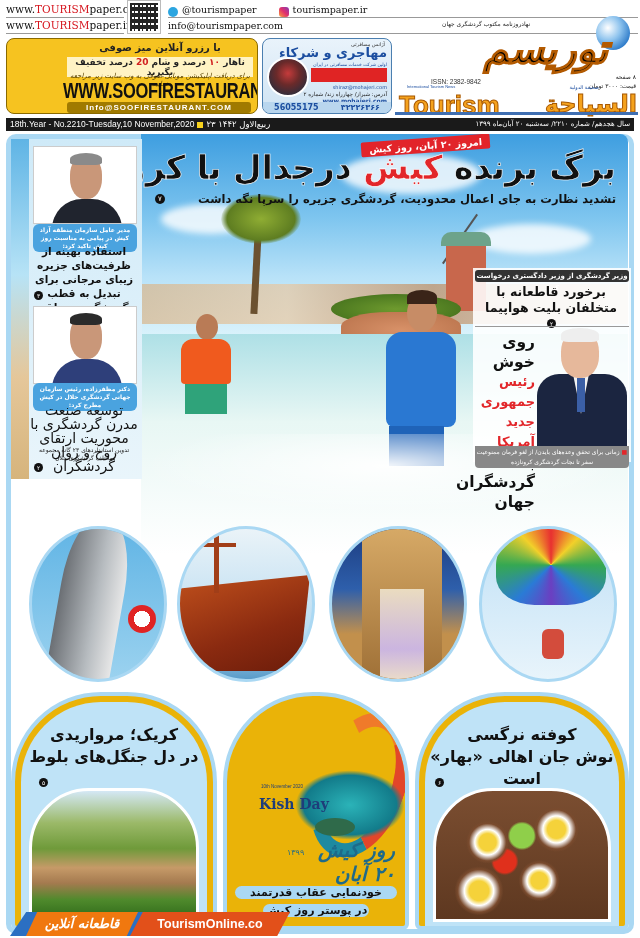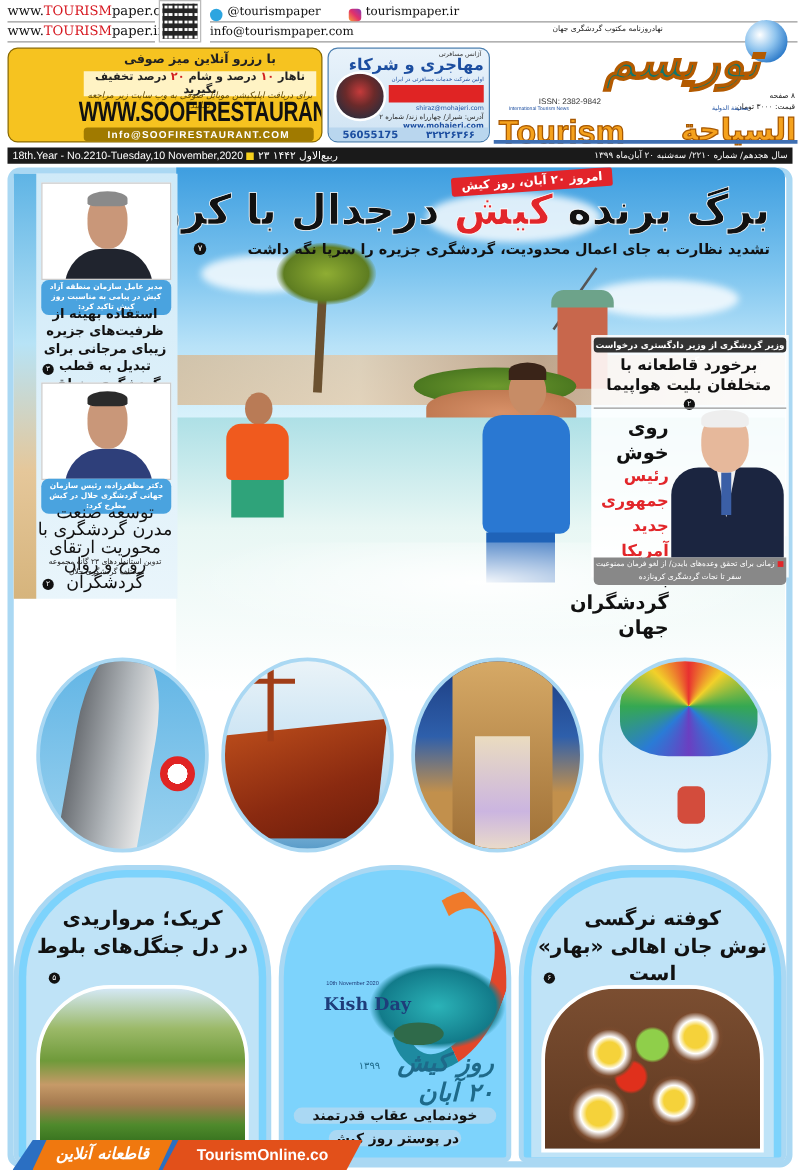--- a/index.html
+++ b/index.html
@@ -39,21 +39,21 @@
   .ad-mohajeri .red { position: absolute; right: 4px; top: 29px; width: 76px; height: 14px; background: #e02424; }
   .ad-mohajeri .photo { position: absolute; left: 4px; top: 18px; width: 42px; height: 40px; border-radius: 50%; background: radial-gradient(circle at 50% 40%, #c53b3b 0%, #6b2a2a 40%, #2d2d3c 80%); border: 2px solid #fff; }
   .ad-mohajeri .email { position: absolute; right: 4px; top: 45px; font-size: 5px; color: #1c4ea0; direction: ltr; }
   .ad-mohajeri .addr { position: absolute; right: 4px; top: 52px; font-size: 5.5px; color: #222; }
   .ad-mohajeri .web { position: absolute; right: 4px; top: 58px; font-size: 6px; font-weight: bold; color: #1c4ea0; direction: ltr; }
   .ad-mohajeri .phones { position: absolute; left: 0; right: 0; bottom: 0; height: 11px; background: #b9d6ee; font-size: 8px; font-weight: bold; color: #1c4ea0; display: flex; justify-content: space-around; align-items: center; direction: ltr; }
 
   
   .masthead { position: absolute; left: 395px; top: 14px; width: 245px; height: 100px; }
   .logo-fa { position: absolute; right: 6px; top: 2px; height: 58px; width: 230px; }
-  .logo-fa .word { position: absolute; right: 26px; top: 10px; font-size: 40px; font-weight: bold; color: #0f766e; -webkit-text-stroke: 1.5px #b35a00; font-style: italic; direction: rtl; letter-spacing: -2px; }
+  .logo-fa .word { position: absolute; right: 26px; top: 10px; font-size: 40px; font-weight: bold; color: #000000; -webkit-text-stroke: 1.5px #b35a00; font-style: italic; direction: rtl; letter-spacing: -2px; }
   .logo-fa .globe { position: absolute; right: 4px; top: 0; width: 34px; height: 34px; border-radius: 50%; background: radial-gradient(circle at 35% 35%, #ffffff, #8fc4ee 40%, #2474c6 80%); }
   .logo-fa .tag { position: absolute; left: 38px; top: 4px; font-size: 6px; color: #222; direction: rtl; }
   .issn { position: absolute; left: 36px; top: 64px; font-size: 6.5px; color: #333; font-family: "Liberation Sans", sans-serif; }
   .price { position: absolute; right: 4px; top: 58px; font-size: 6px; color: #222; direction: rtl; text-align: right; line-height: 9px; }
   .logo-en { position: absolute; left: 4px; top: 78px; width: 240px; height: 26px; }
   .logo-en .tourism { position: absolute; left: 0; top: 0; font-family: "Liberation Sans", sans-serif; font-size: 26px; font-weight: bold; color: #f5a21d; -webkit-text-stroke: 1px #a85800; line-height: 26px; }
   .logo-en .arabic { position: absolute; right: 2px; top: -2px; font-size: 24px; font-weight: bold; color: #f5a21d; -webkit-text-stroke: 1px #a85800; direction: rtl; }
   .logo-en .small-lbl { position: absolute; left: 8px; top: -8px; font-size: 4px; color: #1c4ea0; font-family: "Liberation Sans", sans-serif; }
   .logo-en .small-ar { position: absolute; right: 40px; top: -8px; font-size: 5px; color: #1c4ea0; direction: rtl; }
   .mast-rule { position: absolute; left: 395px; top: 112px; width: 243px; height: 3px; background: #3f6fb2; }
@@ -144,21 +144,21 @@
   .ov-ship .mast { position: absolute; left: 34px; top: -6px; width: 5px; height: 70px; background: #a13e18; }
   .ov-ship .yard { position: absolute; left: 18px; top: 14px; width: 38px; height: 4px; background: #a13e18; }
   .ov-palace { left: 318px; background: linear-gradient(#1c3c80,#2e5fab 40%,#c2904c 70%); }
   .ov-palace .gate { position: absolute; left: 30px; top: 0; width: 80px; height: 160px; background: linear-gradient(#d6a966,#9c6d34); }
   .ov-palace .door { position: absolute; left: 48px; top: 60px; width: 44px; height: 100px; background: linear-gradient(#eadcc0,#cbb5e0 60%,#f4e7c2); }
   .ov-para { left: 468px; background: linear-gradient(#bfe0f6,#e8f4fb); }
   .ov-para .chute { position: absolute; left: 14px; top: -4px; width: 110px; height: 80px; border-radius: 50% 50% 35% 35%; background: conic-gradient(#e83030,#f2d02a,#35a852,#2a7bd6,#6b3fc1,#2a7bd6,#35a852,#f2d02a,#e83030); }
   .ov-para .riders { position: absolute; left: 60px; top: 100px; width: 22px; height: 30px; background: #d34c3c; border-radius: 6px; }
 
   
-  .arch { position: absolute; top: 692px; height: 238px; border: 4px solid #aad8f3; border-radius: 90px 90px 6px 6px; background: #7dd3fc; overflow: hidden; }
+  .arch { position: absolute; top: 692px; height: 238px; border: 4px solid #aad8f3; border-radius: 90px 90px 6px 6px; background: #eab308; overflow: hidden; }
   .arch-left { left: 11px; width: 206px; }
   .arch-mid { left: 223px; width: 186px; }
   .arch-right { left: 415px; width: 214px; }
   .arch-inner { position: absolute; left: 6px; right: 6px; top: 6px; bottom: 0; background: #bfe3f7; border-radius: 80px 80px 0 0; }
   .arch-title { position: absolute; left: 10px; right: 10px; top: 28px; direction: rtl; text-align: center; font-size: 16px; font-weight: bold; line-height: 22px; color: #111; }
   .arch-pg { position: absolute; top: 82px; }
   .arch-photo { position: absolute; left: 14px; right: 14px; top: 92px; bottom: 4px; border-radius: 60px 60px 0 0; border: 3px solid #fff; overflow: hidden; }
   .ph-village { background: linear-gradient(#d4e8f5 0%, #9bb968 25%, #6f9a3a 45%, #c69a68 60%, #a47a4f 72%, #4f8a2c 85%, #2f6a1a 100%); }
   .ph-kofteh { background: radial-gradient(circle at 30% 40%, #f5d23a 6%, #fff 9%, #7a4b2e 13%, transparent 15%),
                               radial-gradient(circle at 70% 30%, #f5d23a 6%, #fff 9%, #7a4b2e 13%, transparent 15%),
@@ -207,21 +207,21 @@
       </div>
       <div class="line">
         <span>info@tourismpaper.com</span>
       </div>
     </div>
   </div>
 
   <div class="ad-soofi">
     <div class="t1">با رزرو آنلاین میز صوفی</div>
     <div class="t2">
-      <span>ناهار</span> <span class="hl">۱۰</span> <span>درصد و شام</span> <span class="hl">۲۰</span> <span>درصد تخفیف بگیرید</span>
+      <span>ناهار</span> <span class="hl">۱۰</span> <span>درصد و شام</span> <span class="hl">20</span> <span>درصد تخفیف بگیرید</span>
     </div>
     <div class="t3">برای دریافت اپلیکیشن موبایل صوفی به وب سایت زیر مراجعه نمایید</div>
     <div class="t4">WWW.SOOFIRESTAURANT.COM</div>
     <div class="t5">Info@SOOFIRESTAURANT.COM</div>
   </div>
 
   <div class="ad-mohajeri">
     <div class="small">آژانس مسافرتی</div>
     <div class="title">مهاجری و شرکاء</div>
     <div class="sub">اولین شرکت خدمات مسافرتی در ایران</div>

